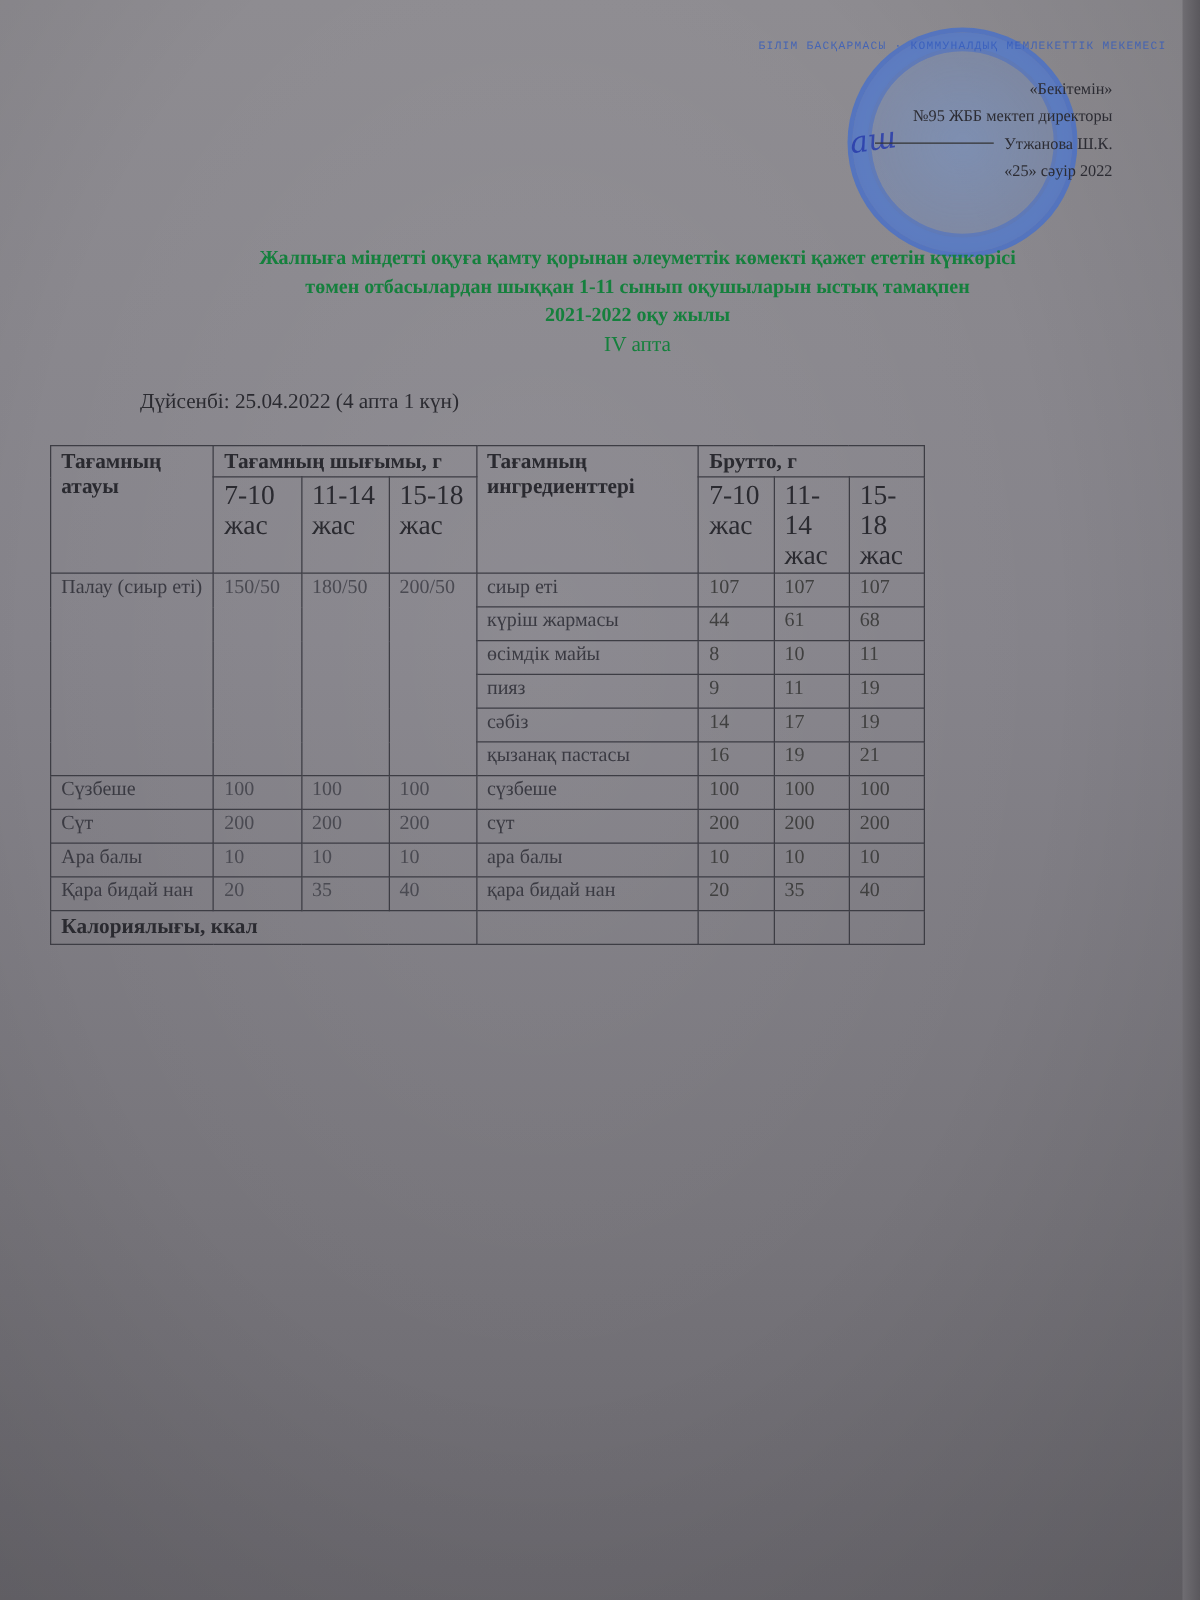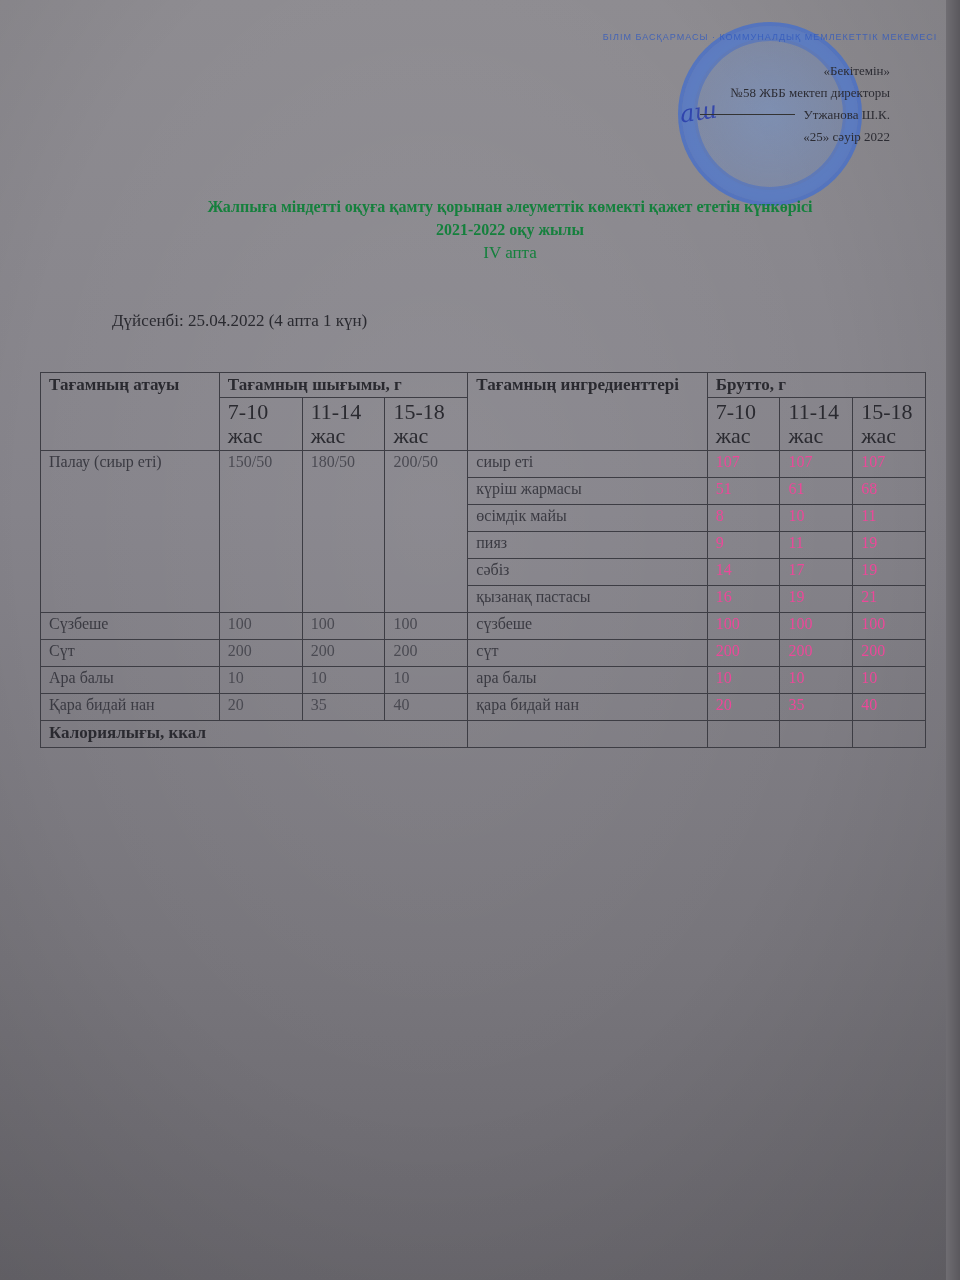--- a/index.html
+++ b/index.html
@@ -21,21 +21,21 @@
   
   .stamp {
     position: absolute; left: 678px; top: 22px; width: 176px; height: 176px;
     border-radius: 50%;
     border: 4px solid rgba(70,110,200,0.75);
     box-shadow: inset 0 0 0 12px rgba(90,130,210,0.35), inset 0 0 0 15px rgba(70,110,200,0.55);
     background: radial-gradient(circle, rgba(110,150,220,0.45) 0%, rgba(100,140,215,0.3) 55%, rgba(90,130,210,0.15) 100%);
   }
   .stamp-ring-text {
     position: absolute; left: 50%; top: 6px; transform: translateX(-50%);
-    font-family: Liberation Sans, sans-serif; font-size: 9px; letter-spacing: 1px;
+    font-family: Liberation Mono, monospace; font-size: 9px; letter-spacing: 1px;
     color: rgba(50,90,190,0.8); white-space: nowrap;
   }
   .signature {
     position: absolute; left: 680px; top: 98px;
     font-family: "DejaVu Serif", serif; font-style: italic; font-size: 24px;
     color: rgba(40,60,170,0.85); transform: rotate(-8deg);
   }
   
   .approval {
     position: absolute; right: 70px; top: 60px; text-align: right;
@@ -50,58 +50,59 @@
     position: absolute; left: 120px; top: 195px; width: 780px; text-align: center;
     font-weight: bold; font-size: 16px; line-height: 23px; color: #15803d;
   }
   .week { font-size: 17px; font-weight: normal; }
   .day-line {
     position: absolute; left: 112px; top: 311px; font-size: 17px; color: #2a2a30;
   }
   
   table.menu {
     position: absolute; left: 40px; top: 356px;
-    border-collapse: collapse; width: 886px;
-    font-size: 16px; color: #3a3a42; margin-top: 16px;
+    border-collapse: collapse; width: 700px;
+    font-size: 16px; color: #3a3a42;
   }
   table.menu td, table.menu th {
     border: 1px solid #3d3d44; padding: 2px 8px; vertical-align: top; text-align: left;
     font-weight: normal;
   }
   table.menu th { font-weight: bold; font-size: 17px; color: #2a2a30; }
   table.menu th.sub { font-weight: normal; font-size: 22px; line-height: 24px; }
   .num { color: #4a4a52; }
-  .faint { color: #ec4899; }
+  .faint { color: #404040; }
   .cal td.label { font-weight: bold; font-size: 17px; color: #2a2a30; }
   .col-name { width: 160px; }
   .col-out { width: 65px; }
   .col-ing { width: 220px; }
   .col-br { width: 55px; }
   tr.row td { height: 22px; }
 </style>
 </head>
 <body>
 
 <div class="vignette"></div>
 <div class="page-edge"></div>
 
 <div class="stamp">
   <span class="stamp-ring-text">БІЛІМ БАСҚАРМАСЫ · КОММУНАЛДЫҚ МЕМЛЕКЕТТІК МЕКЕМЕСІ</span>
 </div>
 <div class="signature">аш</div>
 
 <div class="approval">
   <span class="line">«Бекітемін»</span>
-  <span class="line">№58 ЖББ мектеп директоры</span>
+  <span class="line">№95 ЖББ мектеп директоры</span>
   <span class="line"><span class="sig-line"></span><span>Утжанова Ш.К.</span></span>
   <span class="line">«25» сәуір 2022</span>
 </div>
 
 <div class="title-block">
   <div>Жалпыға міндетті оқуға қамту қорынан әлеуметтік көмекті қажет ететін күнкөрісі</div>
+  <div>төмен отбасылардан шыққан 1-11 сынып оқушыларын ыстық тамақпен</div>
   <div>2021-2022 оқу жылы</div>
   <div class="week">IV апта</div>
 </div>
 
 <div class="day-line">Дүйсенбі: 25.04.2022 (4 апта 1 күн)</div>
 
 <table class="menu">
   <tbody>
       <tr>
     <th class="col-name" rowspan="2">Тағамның атауы</th>
@@ -123,21 +124,21 @@
     <td rowspan="6" class="num">150/50</td>
     <td rowspan="6" class="num">180/50</td>
     <td rowspan="6" class="num">200/50</td>
     <td>сиыр еті</td>
     <td class="num faint">107</td>
     <td class="num faint">107</td>
     <td class="num faint">107</td>
   </tr>
   <tr class="row">
     <td>күріш жармасы</td>
-    <td class="num faint">51</td>
+    <td class="num faint">44</td>
     <td class="num faint">61</td>
     <td class="num faint">68</td>
   </tr>
   <tr class="row">
     <td>өсімдік майы</td>
     <td class="num faint">8</td>
     <td class="num faint">10</td>
     <td class="num faint">11</td>
   </tr>
   <tr class="row">

